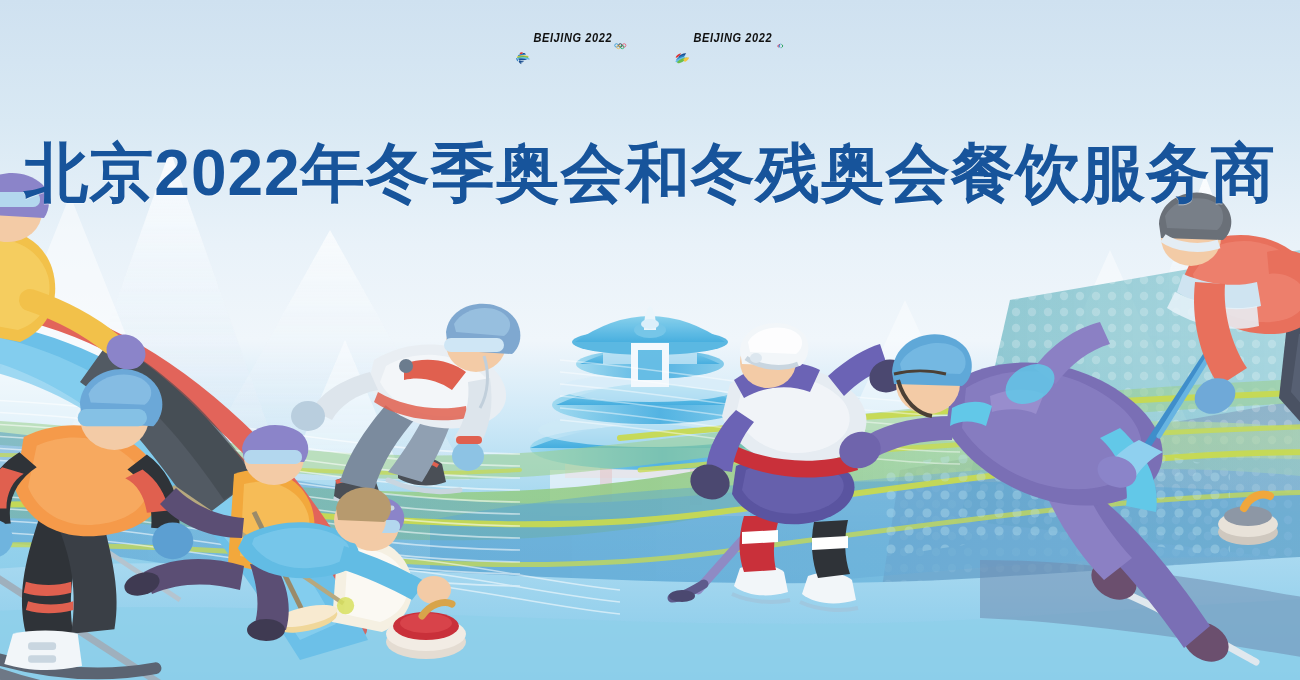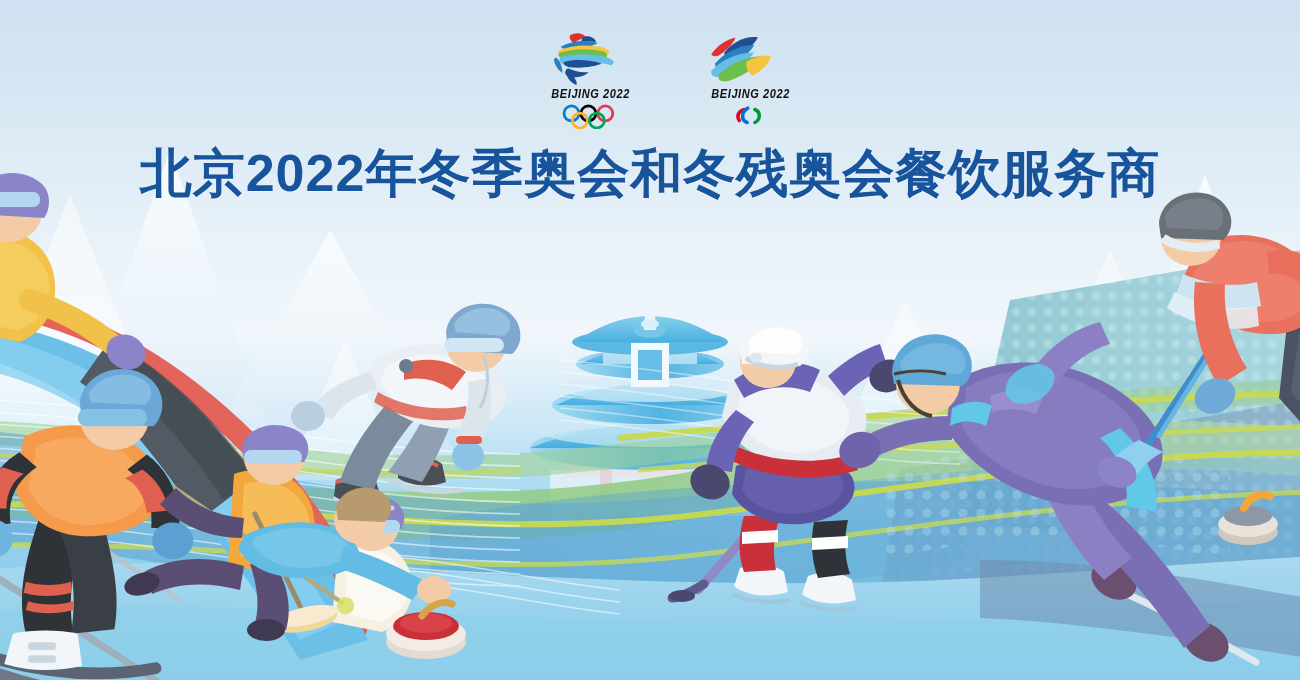--- a/index.html
+++ b/index.html
@@ -14,37 +14,37 @@
   }
   .lay{position:absolute;top:0;left:0;width:1300px;height:680px;}
   .lay svg{display:block;width:1300px;height:680px;}
 
   
   #logos{
     position:absolute;left:0;right:0;top:30px;
     display:flex;justify-content:center;align-items:flex-start;gap:40px;
     z-index:40;
   }
-  .logo-unit{display:flex;flex-direction:column;align-items:flex-end;width:120px;}
+  .logo-unit{display:flex;flex-direction:row;align-items:flex-start;width:120px;}
   .logo-mark{height:56px;}
   .wordmark{
     font-family:"Liberation Sans","DejaVu Sans",sans-serif;
     font-weight:700;font-style:italic;
     font-size:11px;letter-spacing:.6px;color:#111;
     margin-top:2px;white-space:nowrap;transform:scaleY(1.12);
   }
   .sub-mark{margin-top:3px;height:26px;}
 
   
   #title{
     position:absolute;left:0;right:0;top:144px;
     text-align:center;z-index:45;
     font-family:"Liberation Sans","DejaVu Sans",sans-serif;
     font-weight:700;
-    font-size:52px;line-height:58px;
+    font-size:64px;line-height:58px;
     letter-spacing:1px;
     color:#17549b;
     text-shadow:0 1px 0 rgba(255,255,255,.45);
     white-space:nowrap;
   }
 </style>
 </head>
 <body>
 
 <div id="banner">

